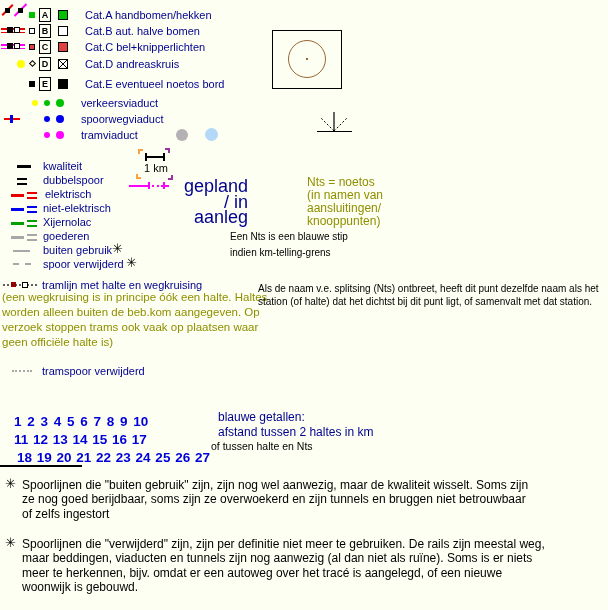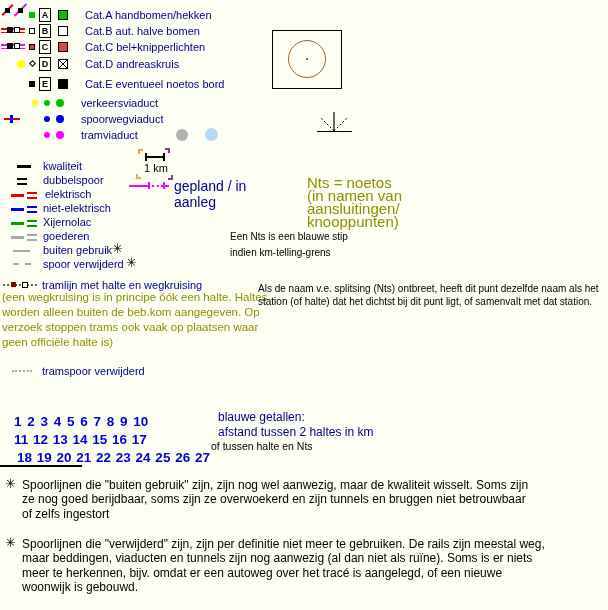--- a/index.html
+++ b/index.html
@@ -113,21 +113,21 @@
 </div>
 <div class="a" style="left:144px;top:162px;font-size:11px">1 km</div>
 
 <div class="a" style="left:129px;top:182px;width:42px;height:8px">
   <div class="a" style="left:0;top:3px;width:19px;height:2px;background:#ff00ff"></div>
   <div class="a" style="left:19px;top:0;width:2px;height:7px;background:#ff00ff"></div>
   <div class="a" style="left:23px;top:2.5px;width:11px;border-top:2px dotted #ff00ff"></div>
   <div class="a" style="left:34px;top:0;width:2px;height:7px;background:#ff00ff"></div>
   <div class="a" style="left:36px;top:3px;width:4px;height:2px;background:#ff00ff"></div>
 </div>
-<div class="a navy pre" style="left:174px;top:179px;width:74px;font-size:14px;line-height:15.5px;text-align:left">gepland / in
+<div class="a navy pre" style="left:174px;top:179px;width:74px;font-size:18px;line-height:15.5px;text-align:right">gepland / in
 aanleg</div>
 
 <div class="a" style="left:17px;top:165px;width:14px;height:3px;background:#000"></div>
 <div class="a lbl navy" style="left:43px;top:159px">kwaliteit</div>
 
 <div class="a dbl" style="left:17px;top:178px;border-color:#000"></div>
 <div class="a lbl navy" style="left:43px;top:173px">dubbelspoor</div>
 
 <div class="a dash" style="left:11px;top:194px;background:#e80000"></div>
 <div class="a dbl" style="left:27px;top:192px;border-color:#e80000"></div>
@@ -161,21 +161,21 @@
 <div class="a lbl navy" style="left:42px;top:278px">tramlijn met halte en wegkruising</div>
 
 <div class="a olive pre" style="left:2px;top:290px;font-size:11.5px;line-height:15px">(een wegkruising is in principe óók een halte. Haltes
 worden alleen buiten de beb.kom aangegeven. Op
 verzoek stoppen trams ook vaak op plaatsen waar
 geen officiële halte is)</div>
 
 <div class="a" style="left:12px;top:370px;width:20px;border-top:2px dotted #a8a8a8"></div>
 <div class="a lbl navy" style="left:42px;top:364px">tramspoor verwijderd</div>
 
-<div class="a olive pre" style="left:307px;top:176px;font-size:15px;line-height:13px">Nts = noetos
+<div class="a olive pre" style="left:307px;top:176px;font-size:12px;line-height:13px">Nts = noetos
 (in namen van
 aansluitingen/
 knooppunten)</div>
 <div class="a pre" style="left:230px;top:229px;font-size:10px;line-height:16px">Een Nts is een blauwe stip
 indien km-telling-grens</div>
 <div class="a pre" style="left:258px;top:282px;font-size:10px;line-height:13px">Als de naam v.e. splitsing (Nts) ontbreet, heeft dit punt dezelfde naam als het
 station (of halte) dat het dichtst bij dit punt ligt, of samenvalt met dat station.</div>
 
 <div class="a num" style="left:14px;top:414px;word-spacing:2px">1 2 3 4 5 6 7 8 9 10</div>
 <div class="a num" style="left:14px;top:432px;word-spacing:1px">11 12 13 14 15 16 17</div>

